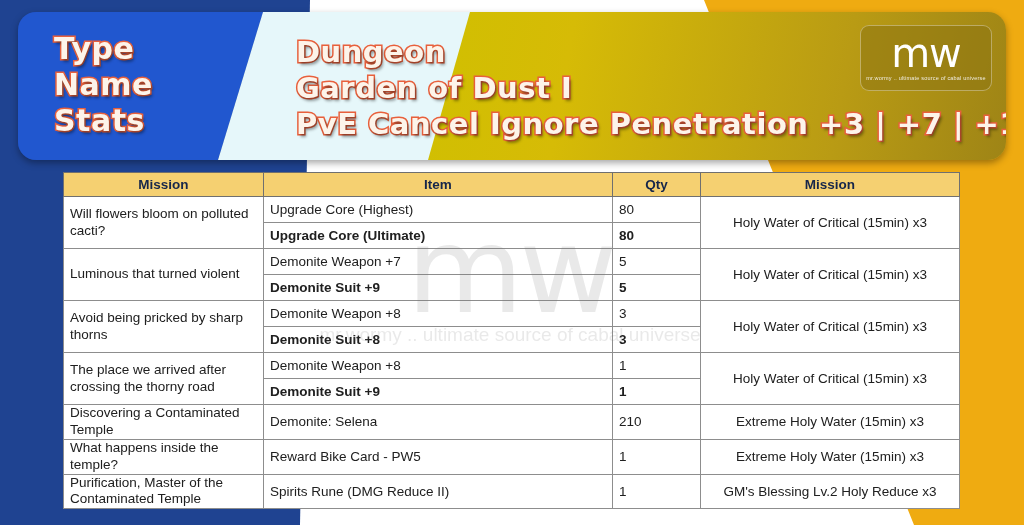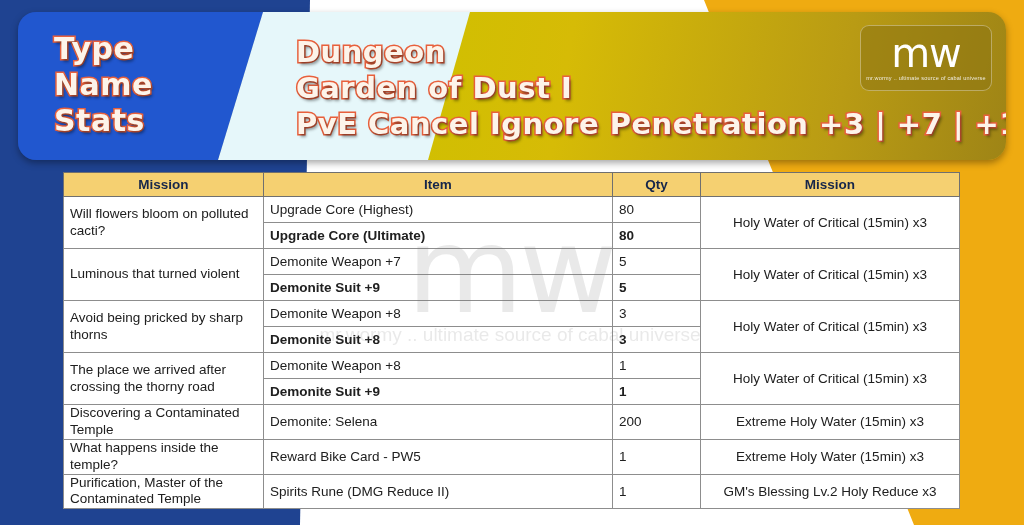--- a/index.html
+++ b/index.html
@@ -320,21 +320,21 @@
             <td class="c-qty">1</td>
             <td class="c-reward" rowspan="2">Holy Water of Critical (15min) x3</td>
           </tr>
           <tr class="item-row thin">
             <td class="c-item">Demonite Suit +9</td>
             <td class="c-qty">1</td>
           </tr>
           <tr class="item-row">
             <td class="c-mission" rowspan="1">Discovering a Contaminated Temple</td>
             <td class="c-item">Demonite: Selena</td>
-            <td class="c-qty">200</td>
+            <td class="c-qty">210</td>
             <td class="c-reward" rowspan="1">Extreme Holy Water (15min) x3</td>
           </tr>
           <tr class="item-row">
             <td class="c-mission" rowspan="1">What happens inside the temple?</td>
             <td class="c-item">Reward Bike Card - PW5</td>
             <td class="c-qty">1</td>
             <td class="c-reward" rowspan="1">Extreme Holy Water (15min) x3</td>
           </tr>
           <tr class="item-row">
             <td class="c-mission" rowspan="1">Purification, Master of the Contaminated Temple</td>

